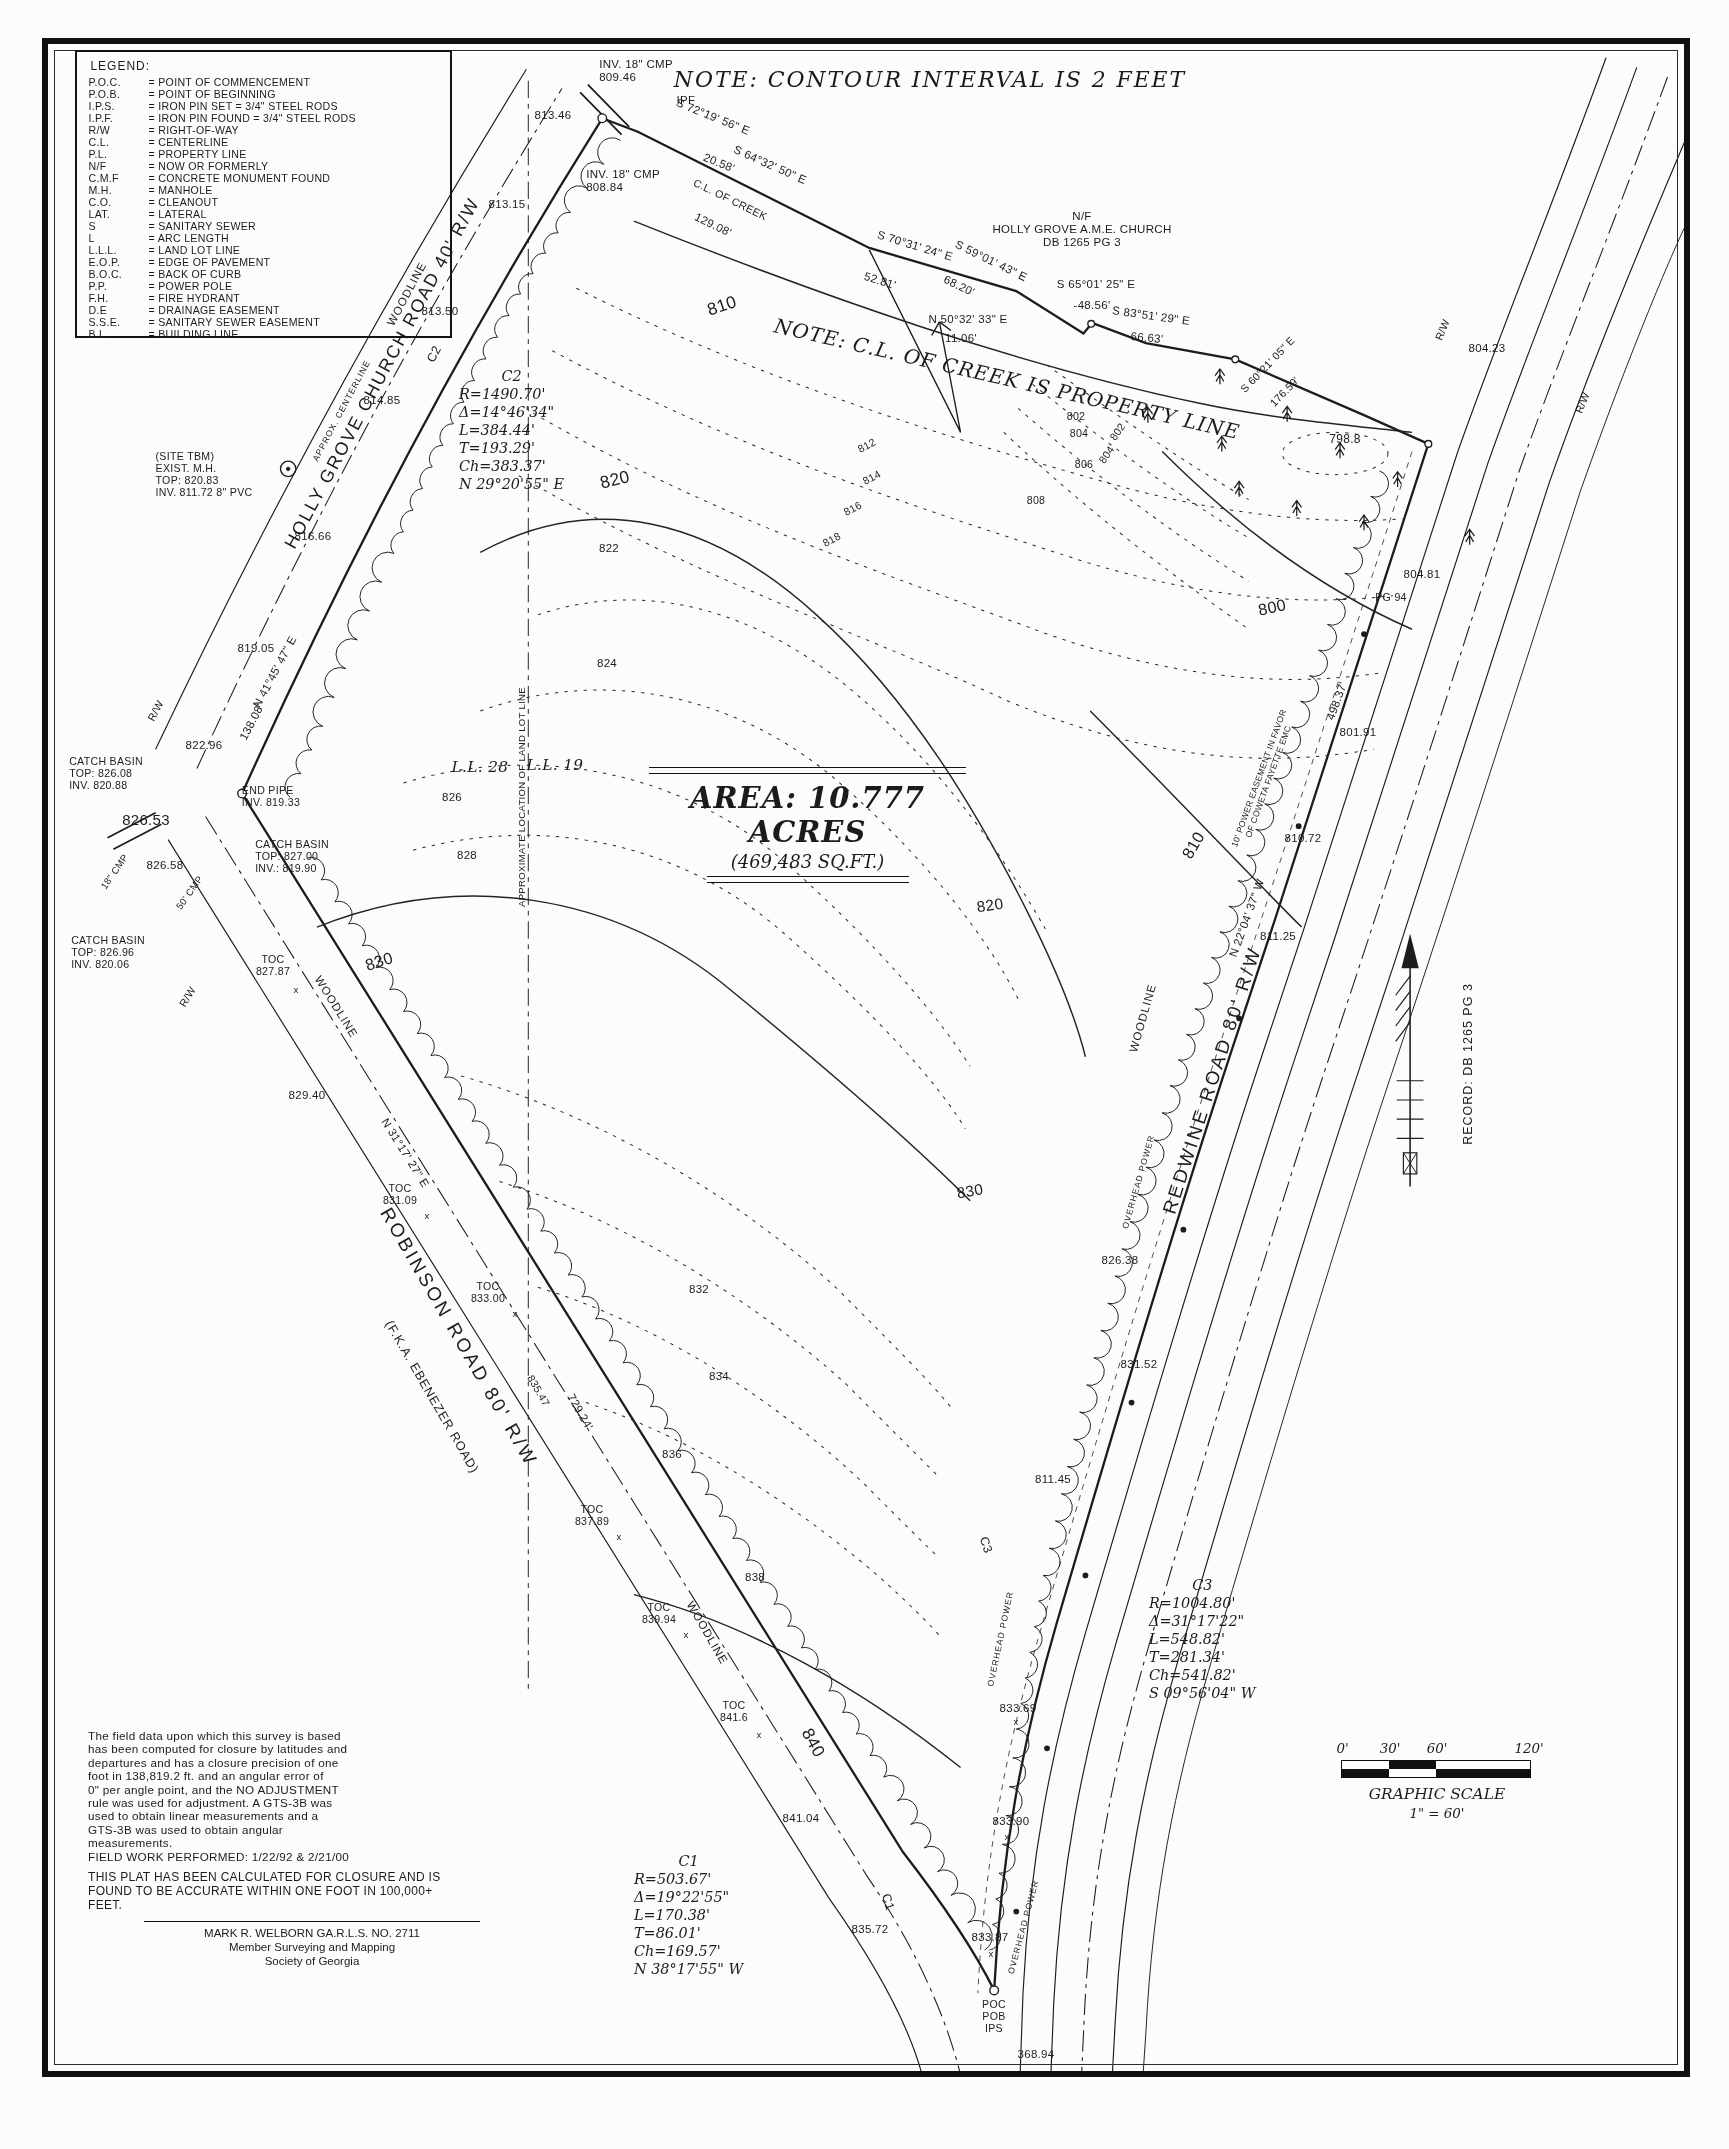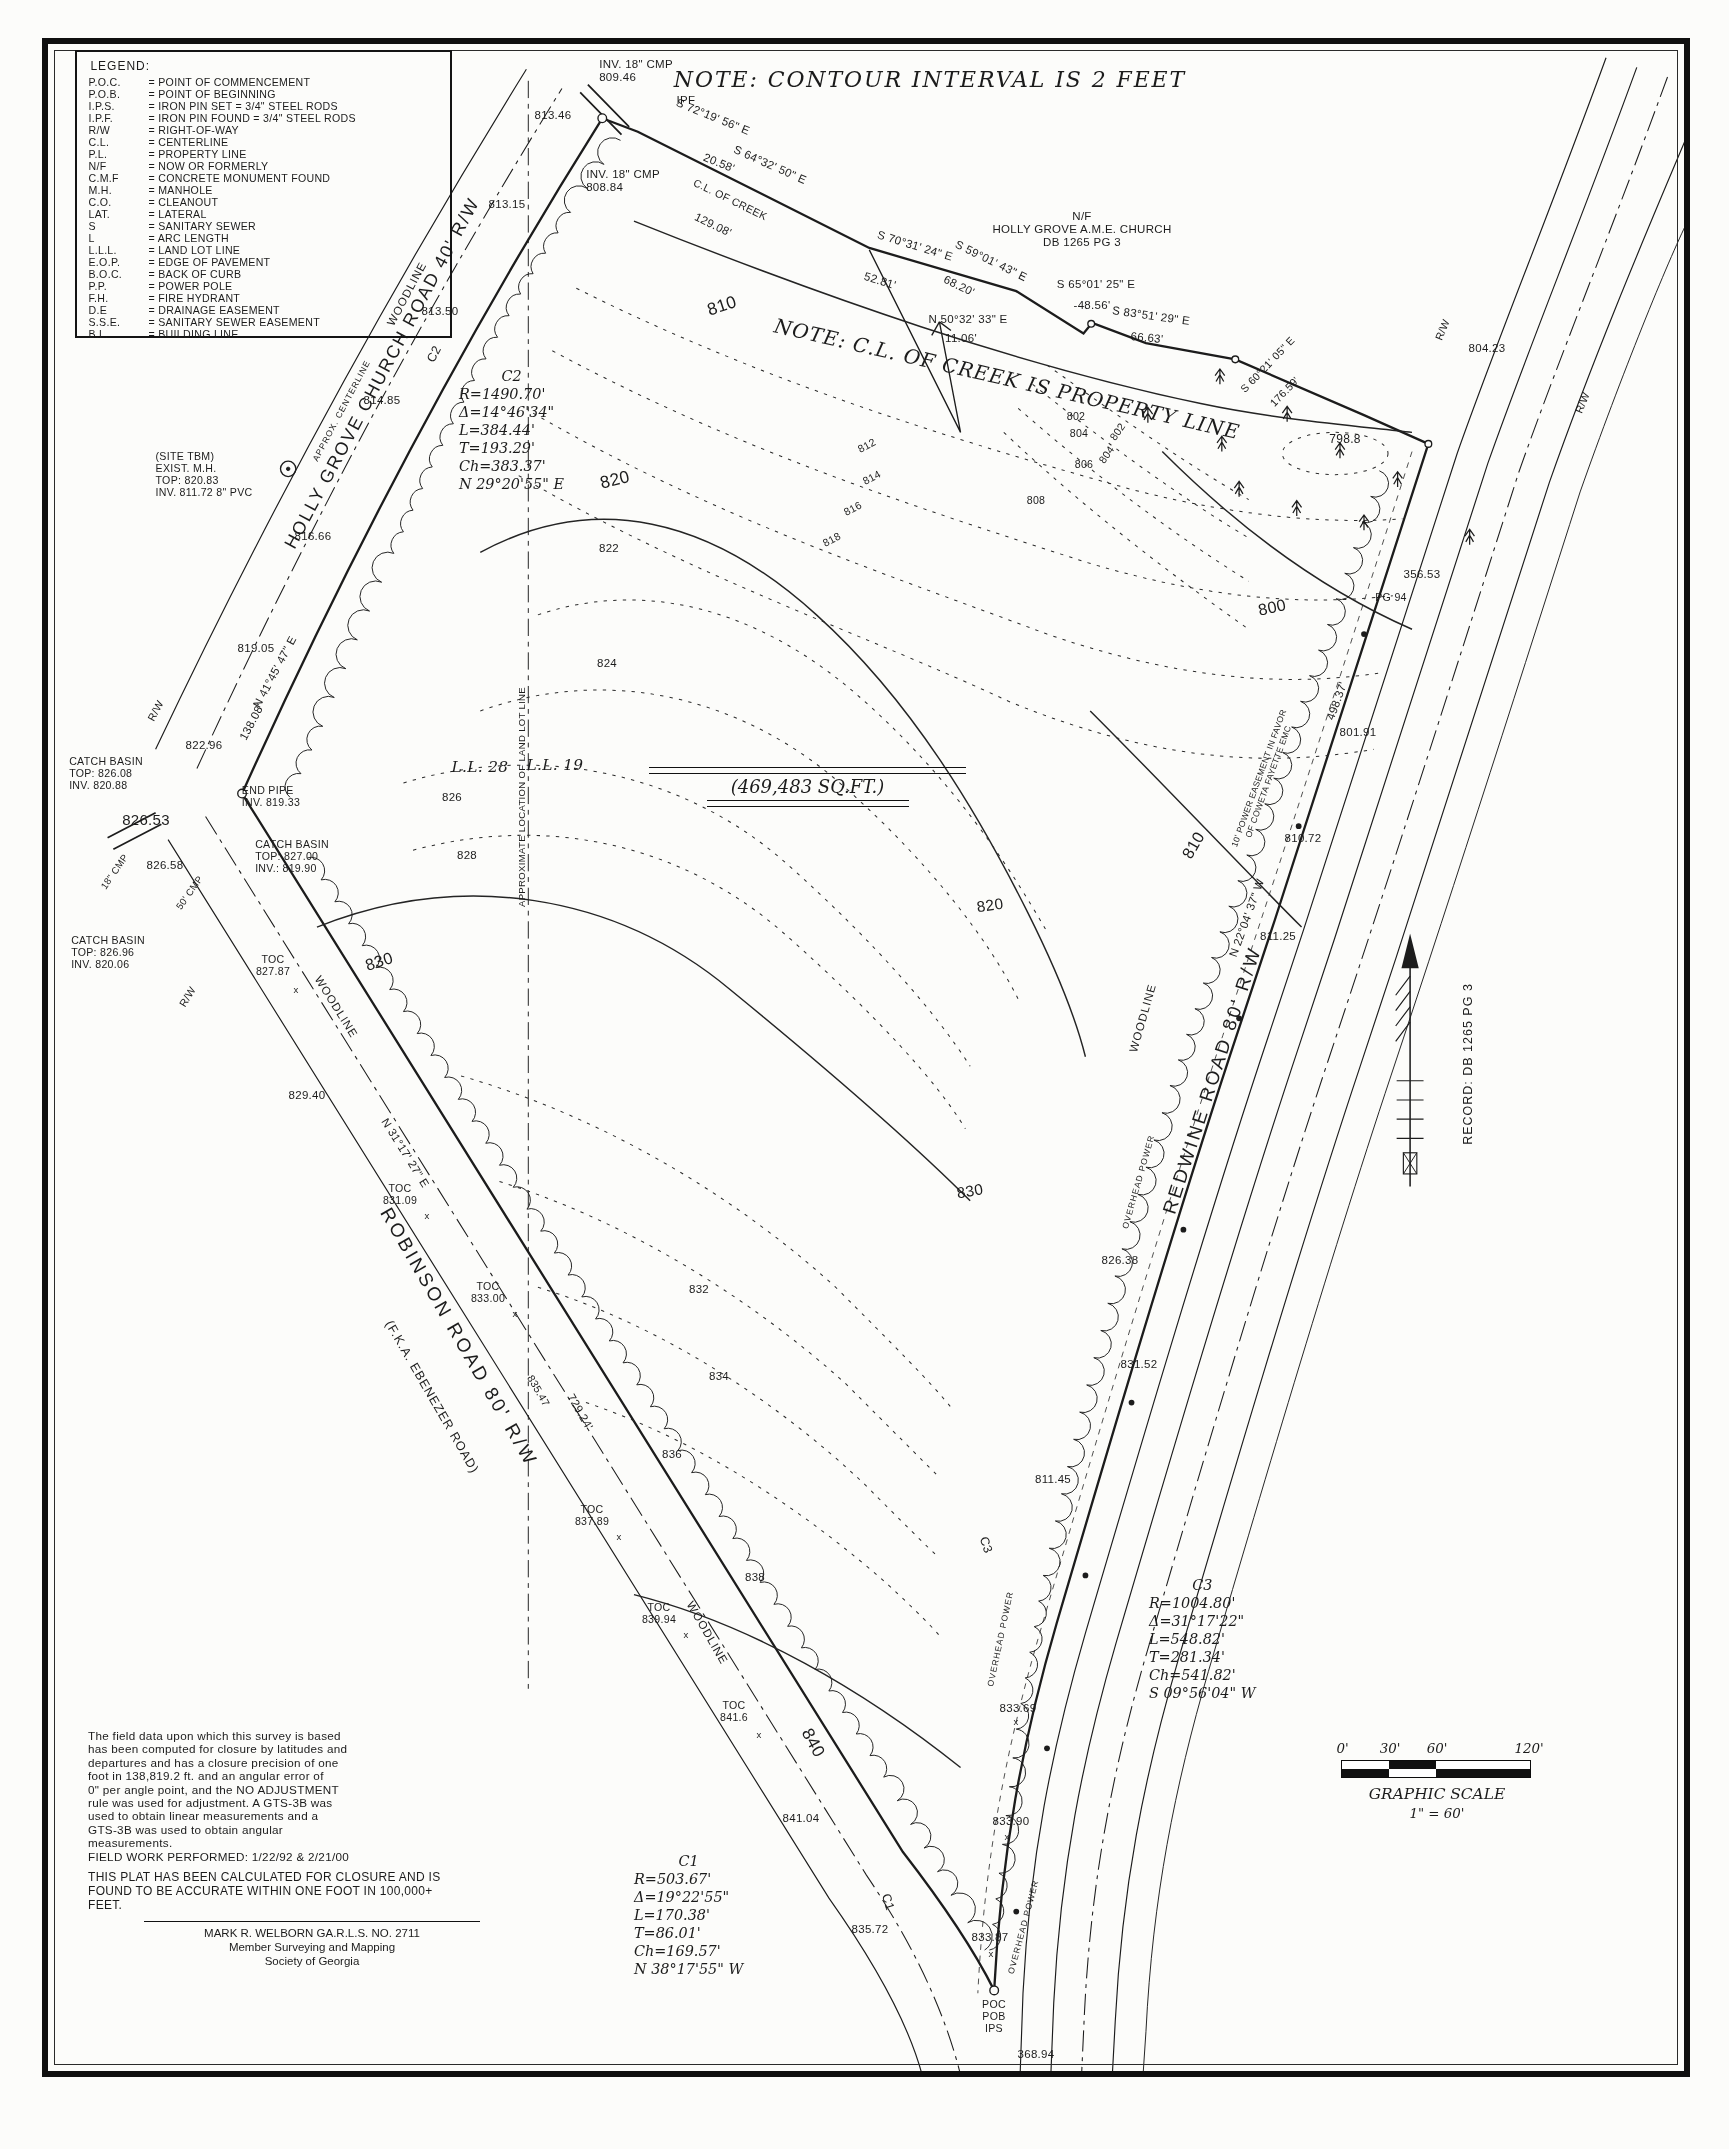--- a/index.html
+++ b/index.html
@@ -205,21 +205,21 @@
       <span class="lbl" style="left: 961px; top: 338px; font-size: 11.5px; transform: translate(-50%, -50%) rotate(0deg);">11.06'</span>
       <span class="lbl" style="left: 1151px; top: 316px; font-size: 11.5px; transform: translate(-50%, -50%) rotate(8deg);">S 83°51' 29" E</span>
       <span class="lbl" style="left: 1147px; top: 338px; font-size: 11.5px; transform: translate(-50%, -50%) rotate(5deg);">66.63'</span>
       <span class="lbl" style="left: 1268px; top: 365px; font-size: 10.6px; transform: translate(-50%, -50%) rotate(-46deg);">S 60°21' 05" E</span>
       <span class="lbl" style="left: 1285px; top: 392px; font-size: 10.6px; transform: translate(-50%, -50%) rotate(-46deg);">176.59'</span>
       <span class="lbl ser" style="left: 1007px; top: 379px; font-size: 20px; transform: translate(-50%, -50%) rotate(13deg); letter-spacing: 1px;">NOTE: C.L. OF CREEK IS PROPERTY LINE</span>
       <span class="lbl" style="left: 1487px; top: 348px; font-size: 11.5px; transform: translate(-50%, -50%) rotate(0deg);">804.23</span>
       <span class="lbl" style="left: 1443px; top: 330px; font-size: 10.6px; transform: translate(-50%, -50%) rotate(-68deg);">R/W</span>
       <span class="lbl" style="left: 1583px; top: 403px; font-size: 10.6px; transform: translate(-50%, -50%) rotate(-68deg);">R/W</span>
       <span class="lbl" style="left: 1345px; top: 440px; font-size: 12px; transform: translate(-50%, -50%) rotate(0deg); text-align: right;">798.8</span>
-      <span class="lbl" style="left: 1422px; top: 574px; font-size: 11.5px; transform: translate(-50%, -50%) rotate(0deg);">356.53</span>
+      <span class="lbl" style="left: 1422px; top: 574px; font-size: 11.5px; transform: translate(-50%, -50%) rotate(0deg);">804.81</span>
       <span class="lbl" style="left: 1391px; top: 598px; font-size: 10.6px; transform: translate(-50%, -50%) rotate(0deg);">PG 94</span>
       <span class="lbl" style="left: 1272px; top: 607px; font-size: 16.3px; transform: translate(-50%, -50%) rotate(-12deg);">800</span>
       <span class="lbl" style="left: 1358px; top: 732px; font-size: 11.5px; transform: translate(-50%, -50%) rotate(0deg);">801.91</span>
       <span class="lbl" style="left: 1337px; top: 701px; font-size: 11.5px; transform: translate(-50%, -50%) rotate(-70deg);">498.37'</span>
       <span class="lbl" style="left: 1264px; top: 780px; font-size: 8.6px; transform: translate(-50%, -50%) rotate(-70deg);">10' POWER EASEMENT IN FAVOR
 OF COWETA FAYETTE EMC</span>
       <span class="lbl" style="left: 1303px; top: 838px; font-size: 11.5px; transform: translate(-50%, -50%) rotate(0deg);">810.72</span>
       <span class="lbl" style="left: 1193px; top: 845px; font-size: 16.3px; transform: translate(-50%, -50%) rotate(-60deg);">810</span>
       <span class="lbl" style="left: 1247px; top: 918px; font-size: 11.5px; transform: translate(-50%, -50%) rotate(-70deg);">N 22°04' 37" W</span>
       <span class="lbl" style="left: 1278px; top: 936px; font-size: 11.5px; transform: translate(-50%, -50%) rotate(0deg);">811.25</span>
@@ -427,20 +427,21 @@
           <span class="lg-abbr">B.L.</span>
           <span>= BUILDING LINE</span>
         </div>
       </div>
   </div>
 
   <div class="topnote">NOTE: CONTOUR INTERVAL IS 2 FEET</div>
 
   <div class="area-box">
     <div class="rule2"></div>
+    <div class="area-main">AREA: 10.777 ACRES</div>
     <div class="area-sub">(469,483 SQ.FT.)</div>
     <div class="rule2 narrow"></div>
   </div>
 
   <div class="curve" style="left:634px;top:1852px;">
       <div class="curve-head">C1</div>
       <div>R=503.67'</div>
       <div>Δ=19°22'55"</div>
       <div>L=170.38'</div>
       <div>T=86.01'</div>

